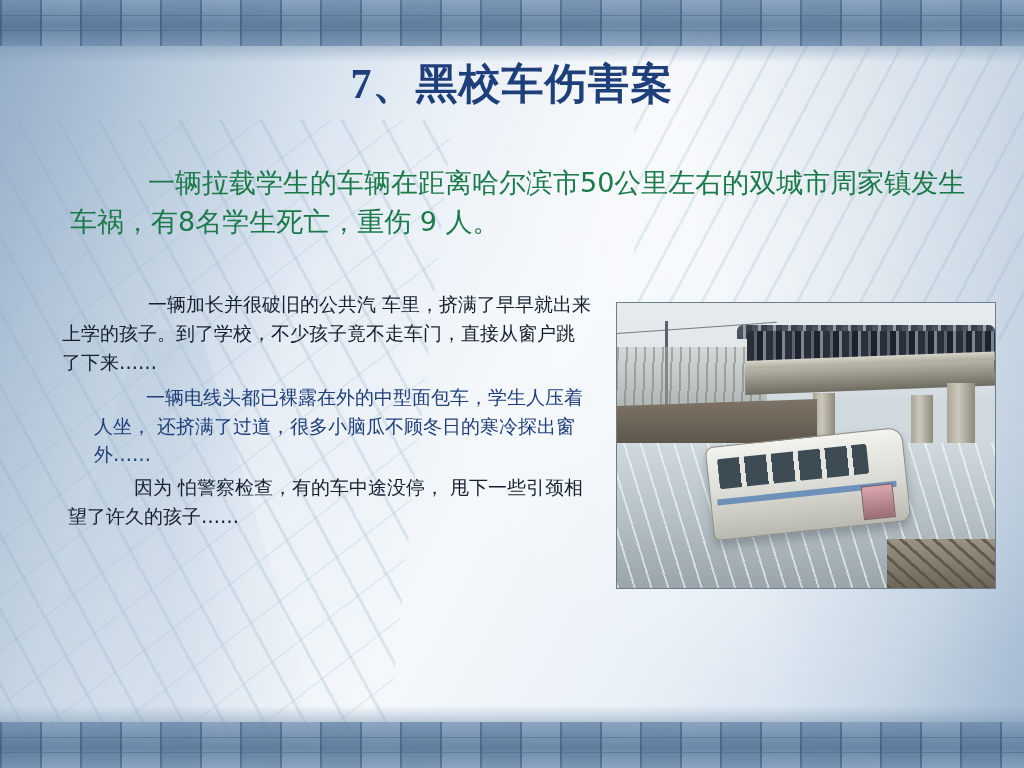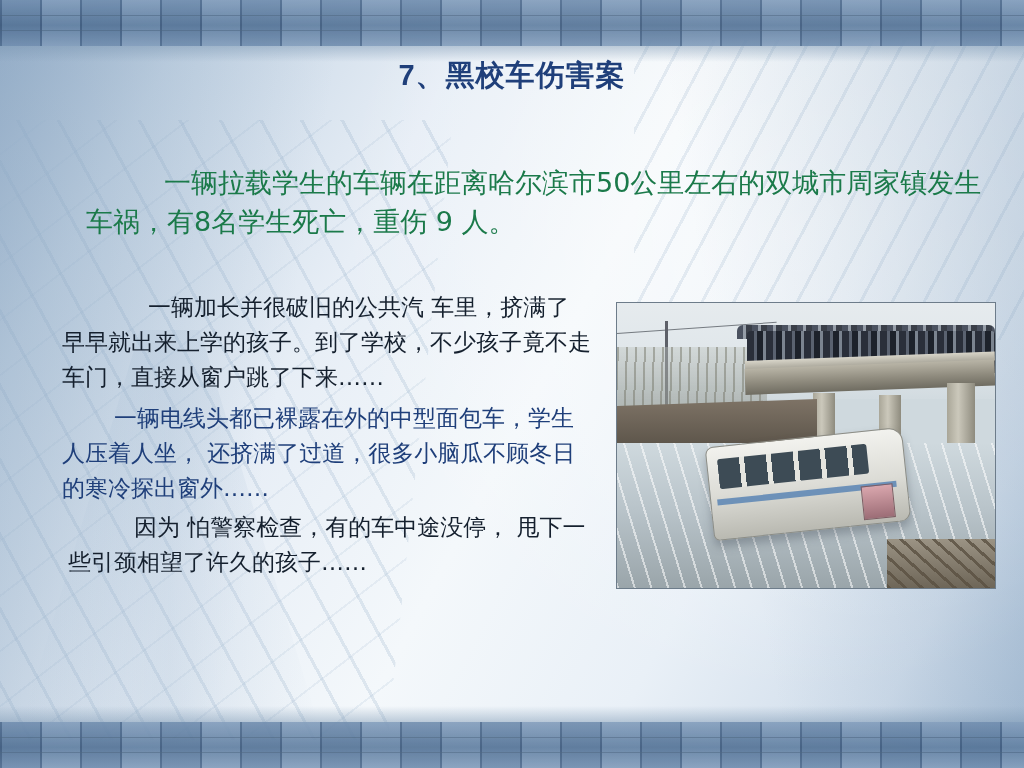--- a/index.html
+++ b/index.html
@@ -112,53 +112,53 @@
     height: 16px;
     background: linear-gradient(to top, rgba(120,148,176,0.45), rgba(255,255,255,0));
   }
 
   .title {
     position: absolute;
     top: 56px;
     left: 0;
     width: 1024px;
     text-align: center;
-    font-family: Liberation Sans, sans-serif;
-    font-size: 29px;
+    font-family: Liberation Serif, serif;
+    font-size: 42px;
     font-weight: bold;
     color: #1f3f7a;
     letter-spacing: 1px;
   }
 
   .lead {
     position: absolute;
     top: 163px;
-    left: 86px;
+    left: 70px;
     width: 900px;
     font-family: "DejaVu Sans", sans-serif;
     font-size: 27px;
     line-height: 1.45;
     color: #1b7a4a;
     text-indent: 78px;
   }
 
   .body-col {
     position: absolute;
     top: 290px;
     left: 62px;
     width: 530px;
     font-family: "DejaVu Sans", sans-serif;
-    font-size: 23px;
+    font-size: 19px;
     line-height: 1.52;
   }
   .para {
     margin: 0 0 4px 0;
   }
   .p1 { color: #15202e; text-indent: 86px; }
-  .p2 { color: #1f3f7a; text-indent: 52px; margin-top: 6px; }
+  .p2 { color: #1f3f7a; text-indent: 52px; margin-top: 6px; margin-left: 32px; }
   .p3 { color: #15202e; text-indent: 66px; padding-left: 6px; }
 
   
   .photo {
     position: absolute;
     left: 616px;
     top: 302px;
     width: 378px;
     height: 285px;
     border: 1px solid #6d7c8a;

